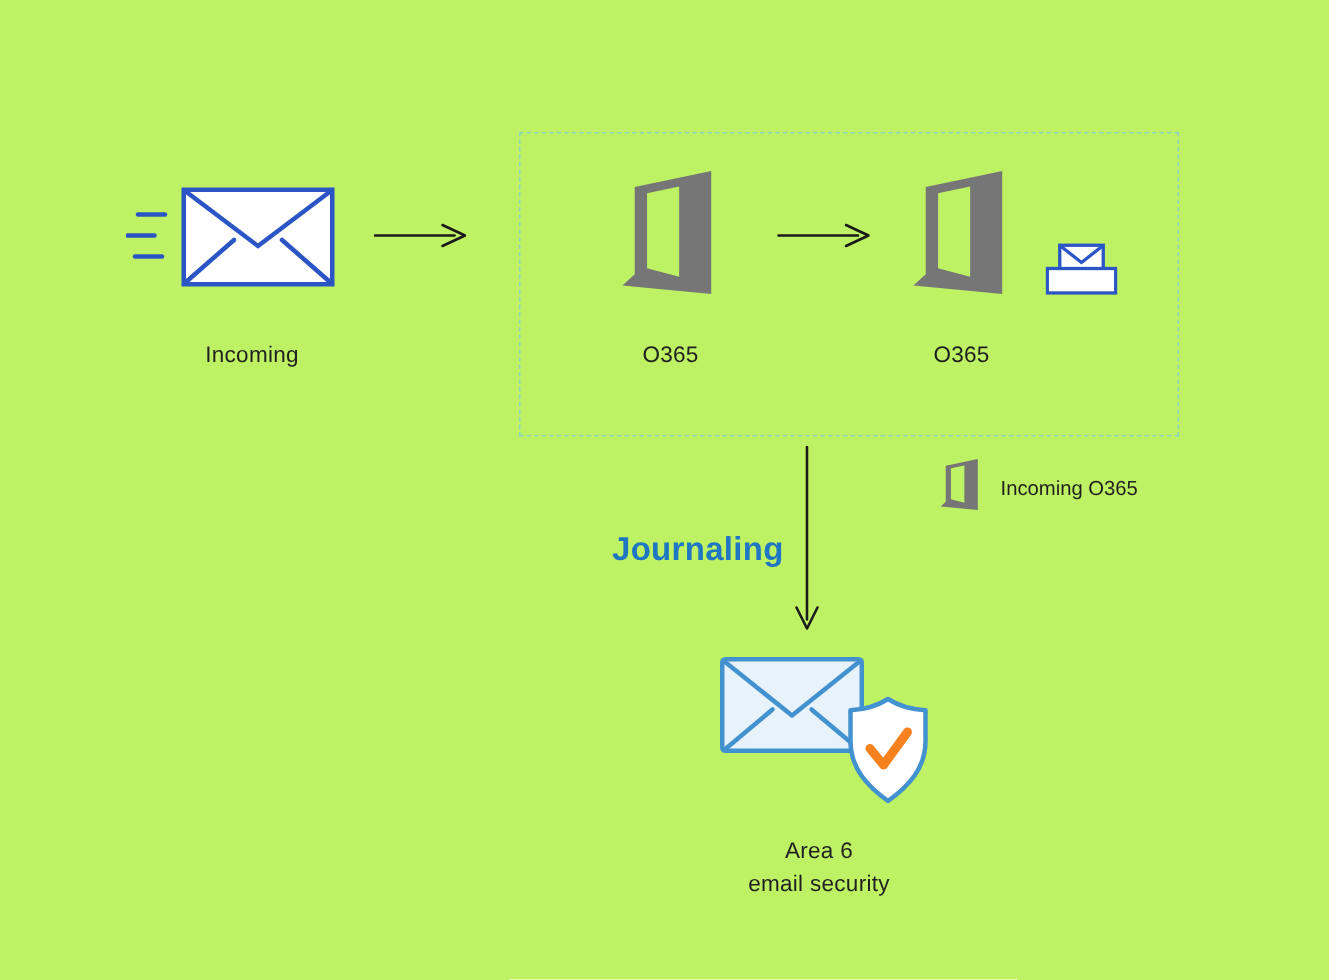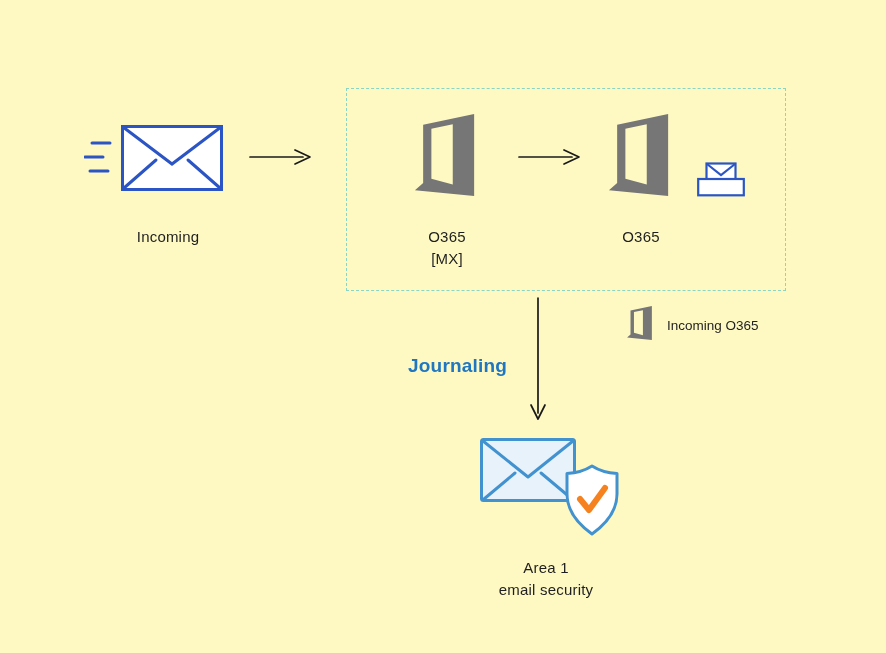--- a/index.html
+++ b/index.html
@@ -2,42 +2,42 @@
 <html style="--envelope-blue: #2b55c4; --office-gray: #767676; --dashed-border: #8ad6c3; --journaling-blue: #1f76c2; --area1-blue: #4392d0; --area1-fill: #e7f2fb; --check-orange: #f6821f; --arrow-color: #1a1a1a; --text-color: #1f1f1f;"><head>
 <meta charset="utf-8">
 <style>
   * { margin:0; padding:0; box-sizing:border-box; }
   html,body { background:#ffffff; }
   body { font-family:"Liberation Sans", sans-serif; }
 
   .canvas {
     position:relative;
     width:886px; height:653px;
-    background:#fef9c3;
+    background:#bef264;
     overflow:hidden;
   }
   .abs { position:absolute; }
 
   .label {
     font-size:15px; line-height:22px;
     color:var(--text-color, #1f1f1f);
     text-align:center; letter-spacing:.2px;
   }
   .label span { display:block; }
 
   .legend-label {
     font-size:13.5px; line-height:17px;
     color:var(--text-color, #1f1f1f);
   }
 
   .journaling {
-    font-size:19px; line-height:20px;
+    font-size:22px; line-height:20px;
     font-weight:700;
     color:var(--journaling-blue, #1f76c2);
-    letter-spacing:.2px;
+    text-align:center; letter-spacing:.2px;
   }
 
   .dashed-box {
     border:1.5px dashed var(--dashed-border, #8ad6c3);
     background:transparent;
   }
 
   
   .env-stroke   { stroke:var(--envelope-blue); stroke-width:3; fill:none; stroke-linecap:round; }
   .env-white    { fill:#ffffff; stroke:var(--envelope-blue); stroke-width:3; }
@@ -79,21 +79,20 @@
   </svg>
 
   <div class="abs dashed-box" style="left:346px; top:88px; width:440px; height:203px;"></div>
 
   <svg class="abs" style="left:410px; top:114px;" width="74" height="82" viewBox="0 0 90 100" preserveAspectRatio="none">
     <path class="office" fill-rule="evenodd" d="M78 0 L16 13 L16 84 L6 93 L78 100 Z M26 18 L52 12.5 L52 86 L26 79 Z"></path>
   </svg>
 
   <div class="abs label" style="left:380px; top:226px; width:134px;">
     <span>O365</span>
-    <span>[MX]</span>
   </div>
 
   <svg class="abs" style="left:518px; top:148px;" width="64" height="18" viewBox="0 0 64 18">
     <line class="arrow" x1="1" y1="9" x2="54" y2="9"></line>
     <path class="arrow" d="M46 2 L61 9 L46 16"></path>
   </svg>
 
   <svg class="abs" style="left:604px; top:114px;" width="74" height="82" viewBox="0 0 90 100" preserveAspectRatio="none">
     <path class="office" fill-rule="evenodd" d="M78 0 L16 13 L16 84 L6 93 L78 100 Z M26 18 L52 12.5 L52 86 L26 79 Z"></path>
   </svg>
@@ -127,17 +126,17 @@
       <path class="a1-stroke" d="M4 63 L35 37"></path>
       <path class="a1-stroke" d="M92 63 L61 37"></path>
     </g>
     <g transform="translate(82,28)">
       <path class="a1-shield" d="M30 2 C37 6.5 46 9 55 9.5 L55 30 C55 48 44 60 30 70 C16 60 5 48 5 30 L5 9.5 C14 9 23 6.5 30 2 Z"></path>
       <path class="check" d="M18 35 L27 46 L43 24"></path>
     </g>
   </svg>
 
   <div class="abs label" style="left:473px; top:557px; width:146px;">
-    <span>Area 1</span>
+    <span>Area 6</span>
     <span>email security</span>
   </div>
 
 </div>
 
 </body></html>

